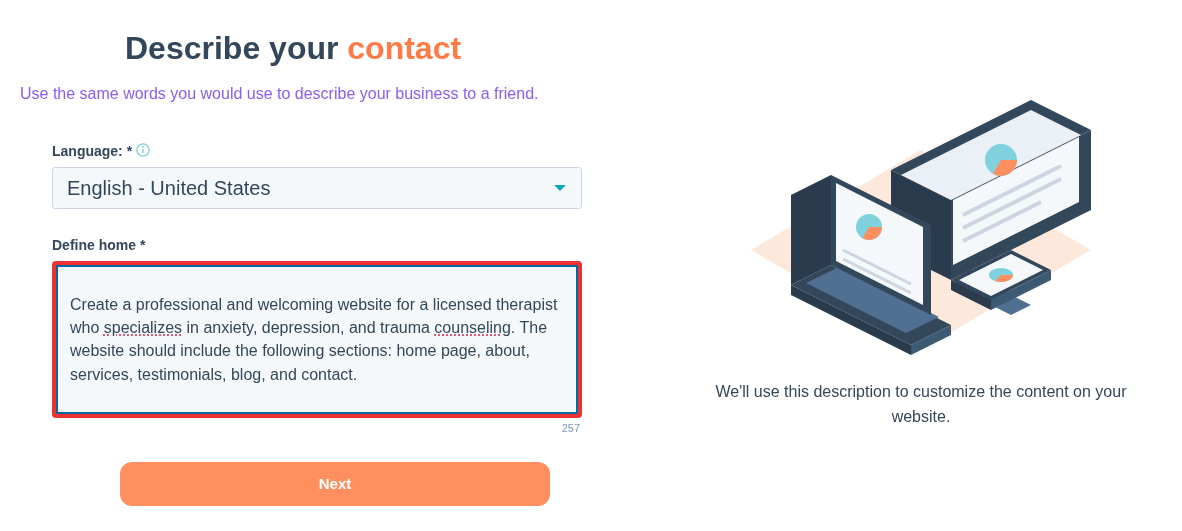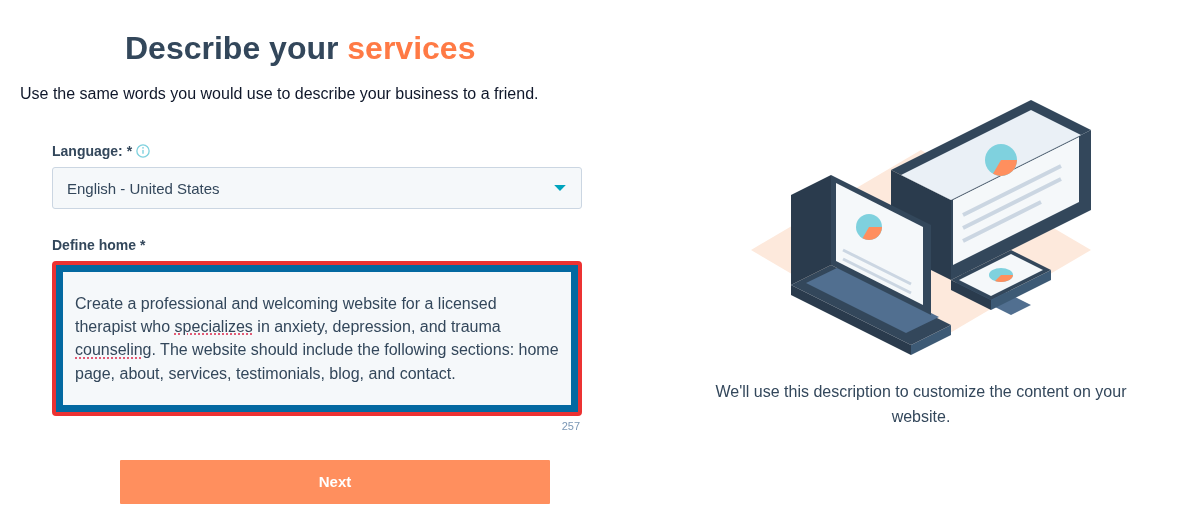--- a/index.html
+++ b/index.html
@@ -29,76 +29,75 @@
     h1.page-title {
       font-size: 32px;
       font-weight: 700;
       color: #33475b;
       margin-left: 105px;
       margin-bottom: 18px;
     }
     h1.page-title .accent { color: #ff7a45; }
     .subtitle {
       font-size: 16px;
-      color: #0f172a;
+      color: #8b5cf6;
       margin-bottom: 40px;
     }
     .form-block {
       padding-left: 32px;
       width: 580px;
     }
     .field-label {
       font-size: 14px;
       font-weight: 600;
       color: #33475b;
       margin-bottom: 8px;
       display: flex;
-      align-items: center;
       gap: 4px;
     }
     .info-icon {
       display: inline-flex;
       width: 14px; height: 14px;
       color: #7fd1de;
     }
     .select-wrap {
       position: relative;
       margin-bottom: 28px;
     }
     .select {
       width: 530px;
       height: 42px;
       border: 1px solid #cbd6e2;
       border-radius: 3px;
       background: #f5f8fa;
       padding: 0 14px;
-      font-size: 15px;
+      font-size: 20px;
       color: #33475b;
       display: flex;
       align-items: center;
       justify-content: space-between;
       cursor: pointer;
     }
     .caret {
       color: #00a4bd;
       display: inline-flex;
     }
     .textarea-wrap {
       position: relative;
       width: 530px;
       border: 4px solid #ec3232;
       border-radius: 4px;
       margin-bottom: 4px;
     }
     .textarea {
       width: 100%;
       min-height: 108px;
-      border: 7px solid #0369a1;
+      border: 2px solid #0369a1;
       background: #f5f8fa;
-      padding: 20px 12px;
+      padding: 26px 12px;
       font-size: 16px;
       line-height: 1.45;
       color: #33475b;
       font-family: inherit;
       resize: none;
       outline: none;
       display: block;
     }
     .dotted { text-decoration: underline dotted #d35; text-underline-offset: 2px; }
     .char-count {
@@ -110,21 +109,21 @@
       padding-right: 2px;
     }
     .next-btn {
       display: block;
       margin-left: 68px;
       width: 430px;
       height: 44px;
       background: #ff8f5e;
       color: #fff;
       border: none;
-      border-radius: 1px;
+      border-radius: 12px;
       font-size: 15px;
       font-weight: 600;
       cursor: pointer;
     }
     .illustration {
       width: 360px;
       height: 280px;
       position: relative;
       margin-bottom: 20px;
     }
@@ -135,21 +134,21 @@
       max-width: 420px;
       line-height: 1.55;
     }
   </style>
 </head>
 <body>
 
 <div class="container">
   <div class="left-col">
     <h1 class="page-title">
-      <span>Describe your </span><span class="accent">services</span>
+      <span>Describe your </span><span class="accent">contact</span>
     </h1>
     <p class="subtitle">Use the same words you would use to describe your business to a friend.</p>
 
     <div class="form-block">
       <div class="field-label">
         <span>Language: *</span>
         <span class="info-icon">
           <svg viewBox="0 0 16 16" width="14" height="14" fill="currentColor">
               <circle cx="8" cy="8" r="7" fill="none" stroke="currentColor" stroke-width="1.5"></circle>
               <rect x="7.2" y="6.5" width="1.6" height="5" rx="0.8"></rect>

